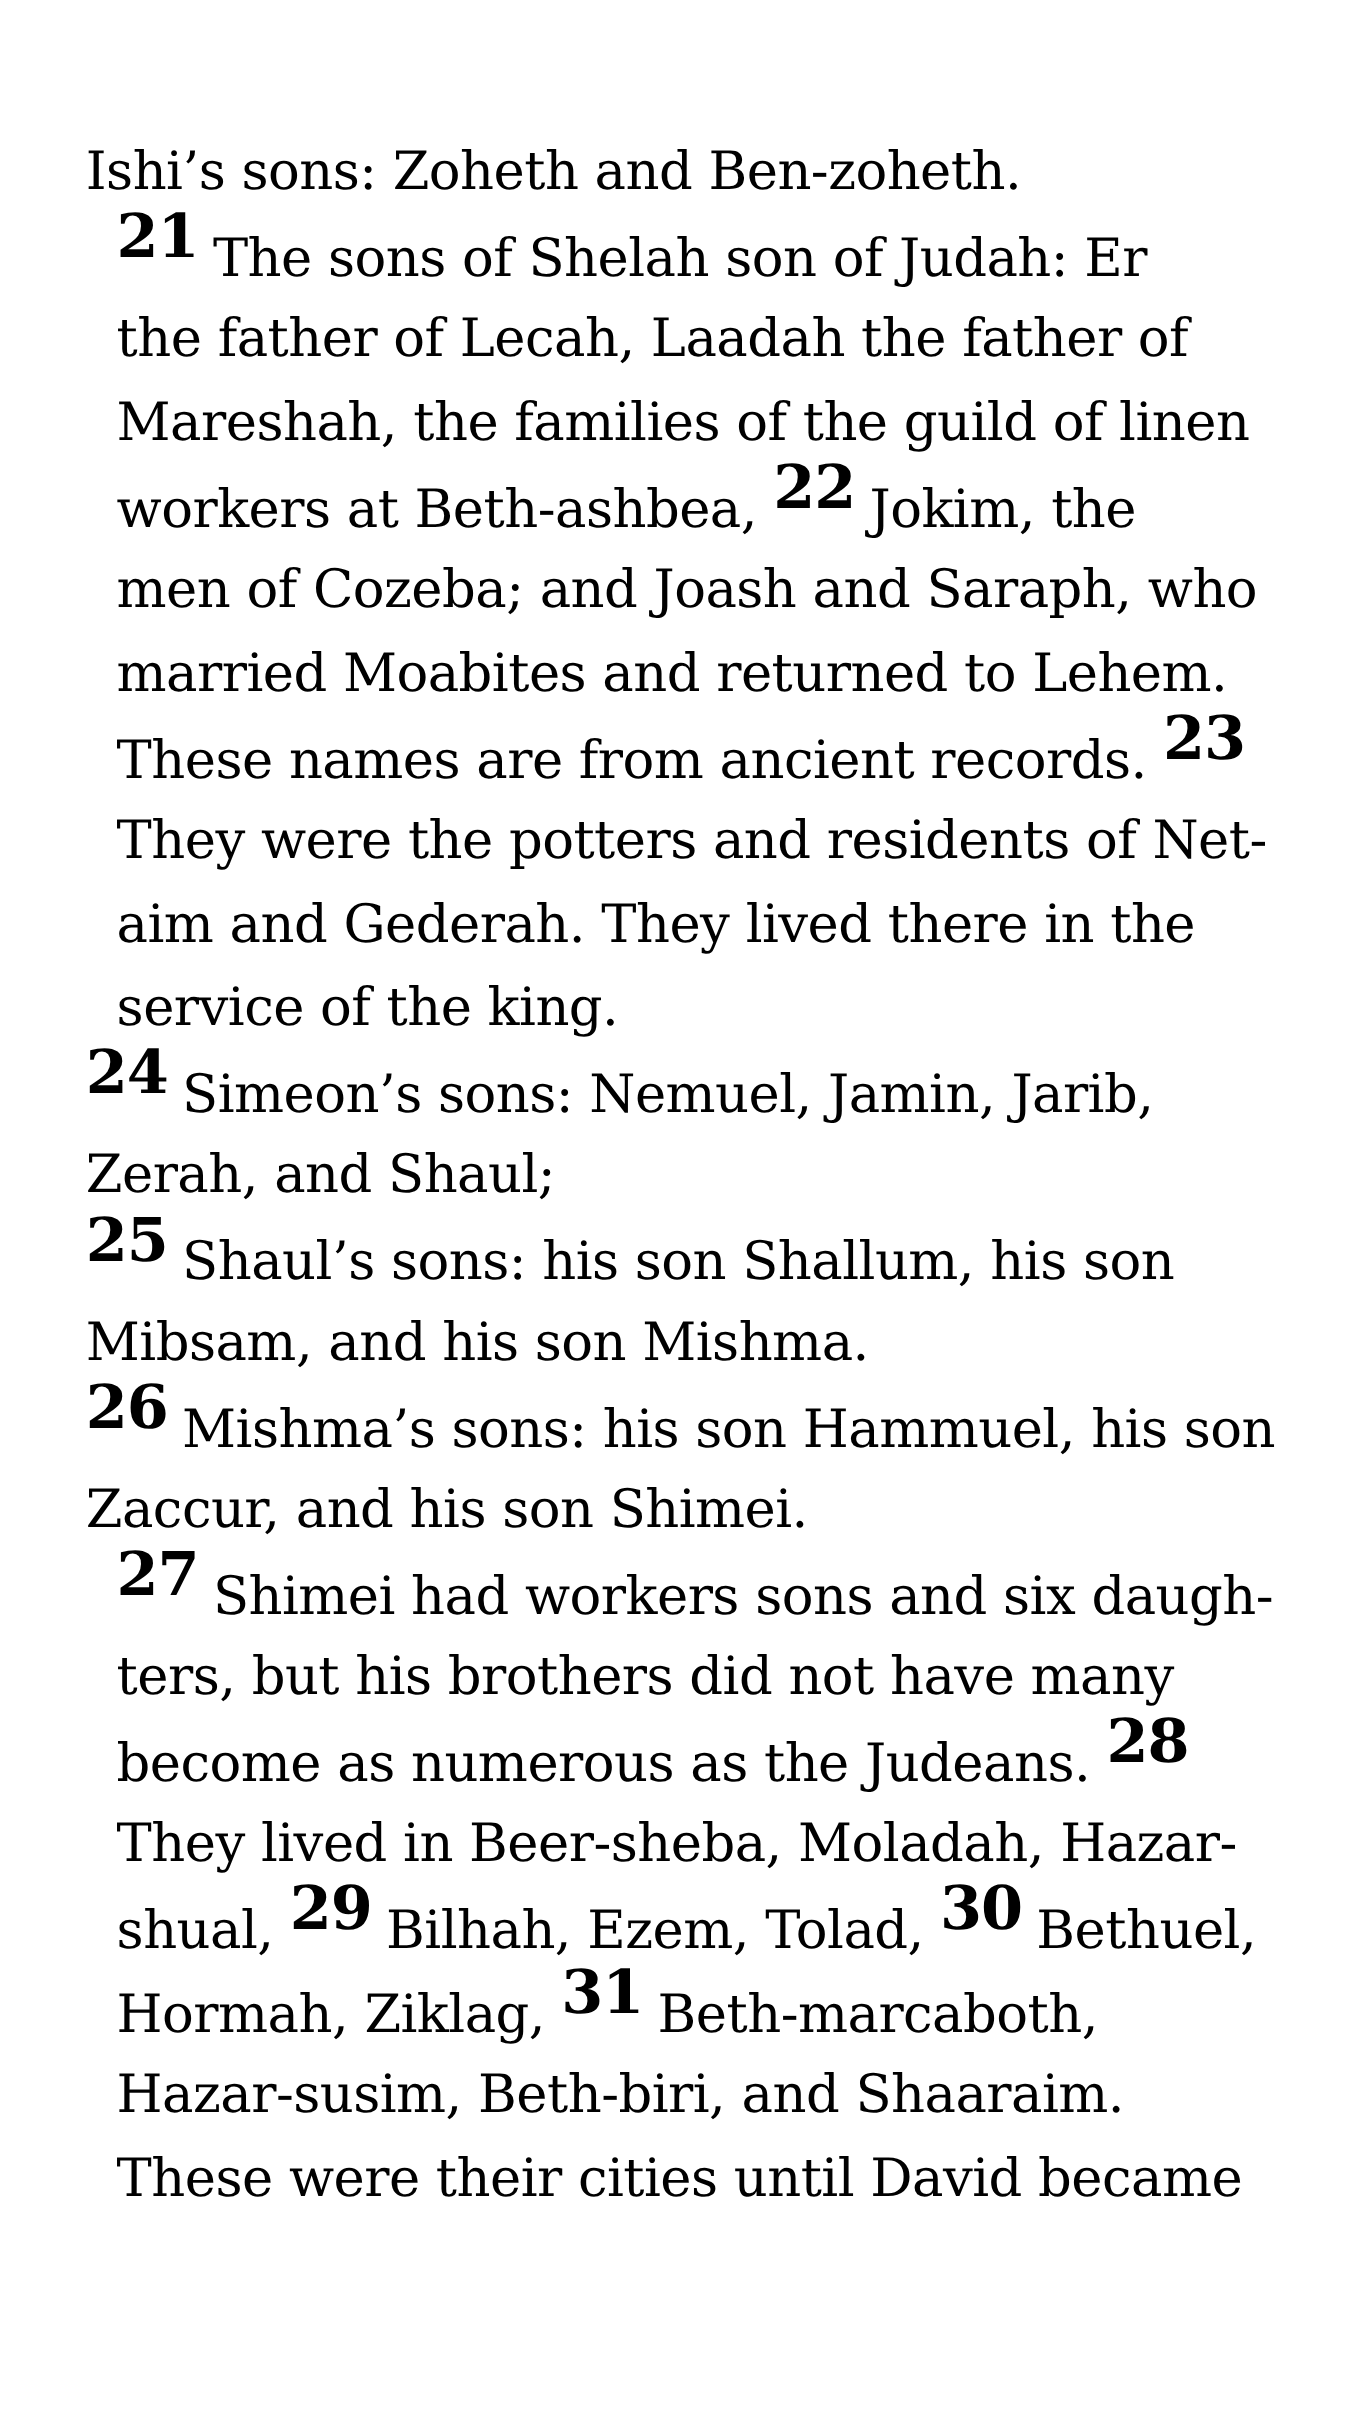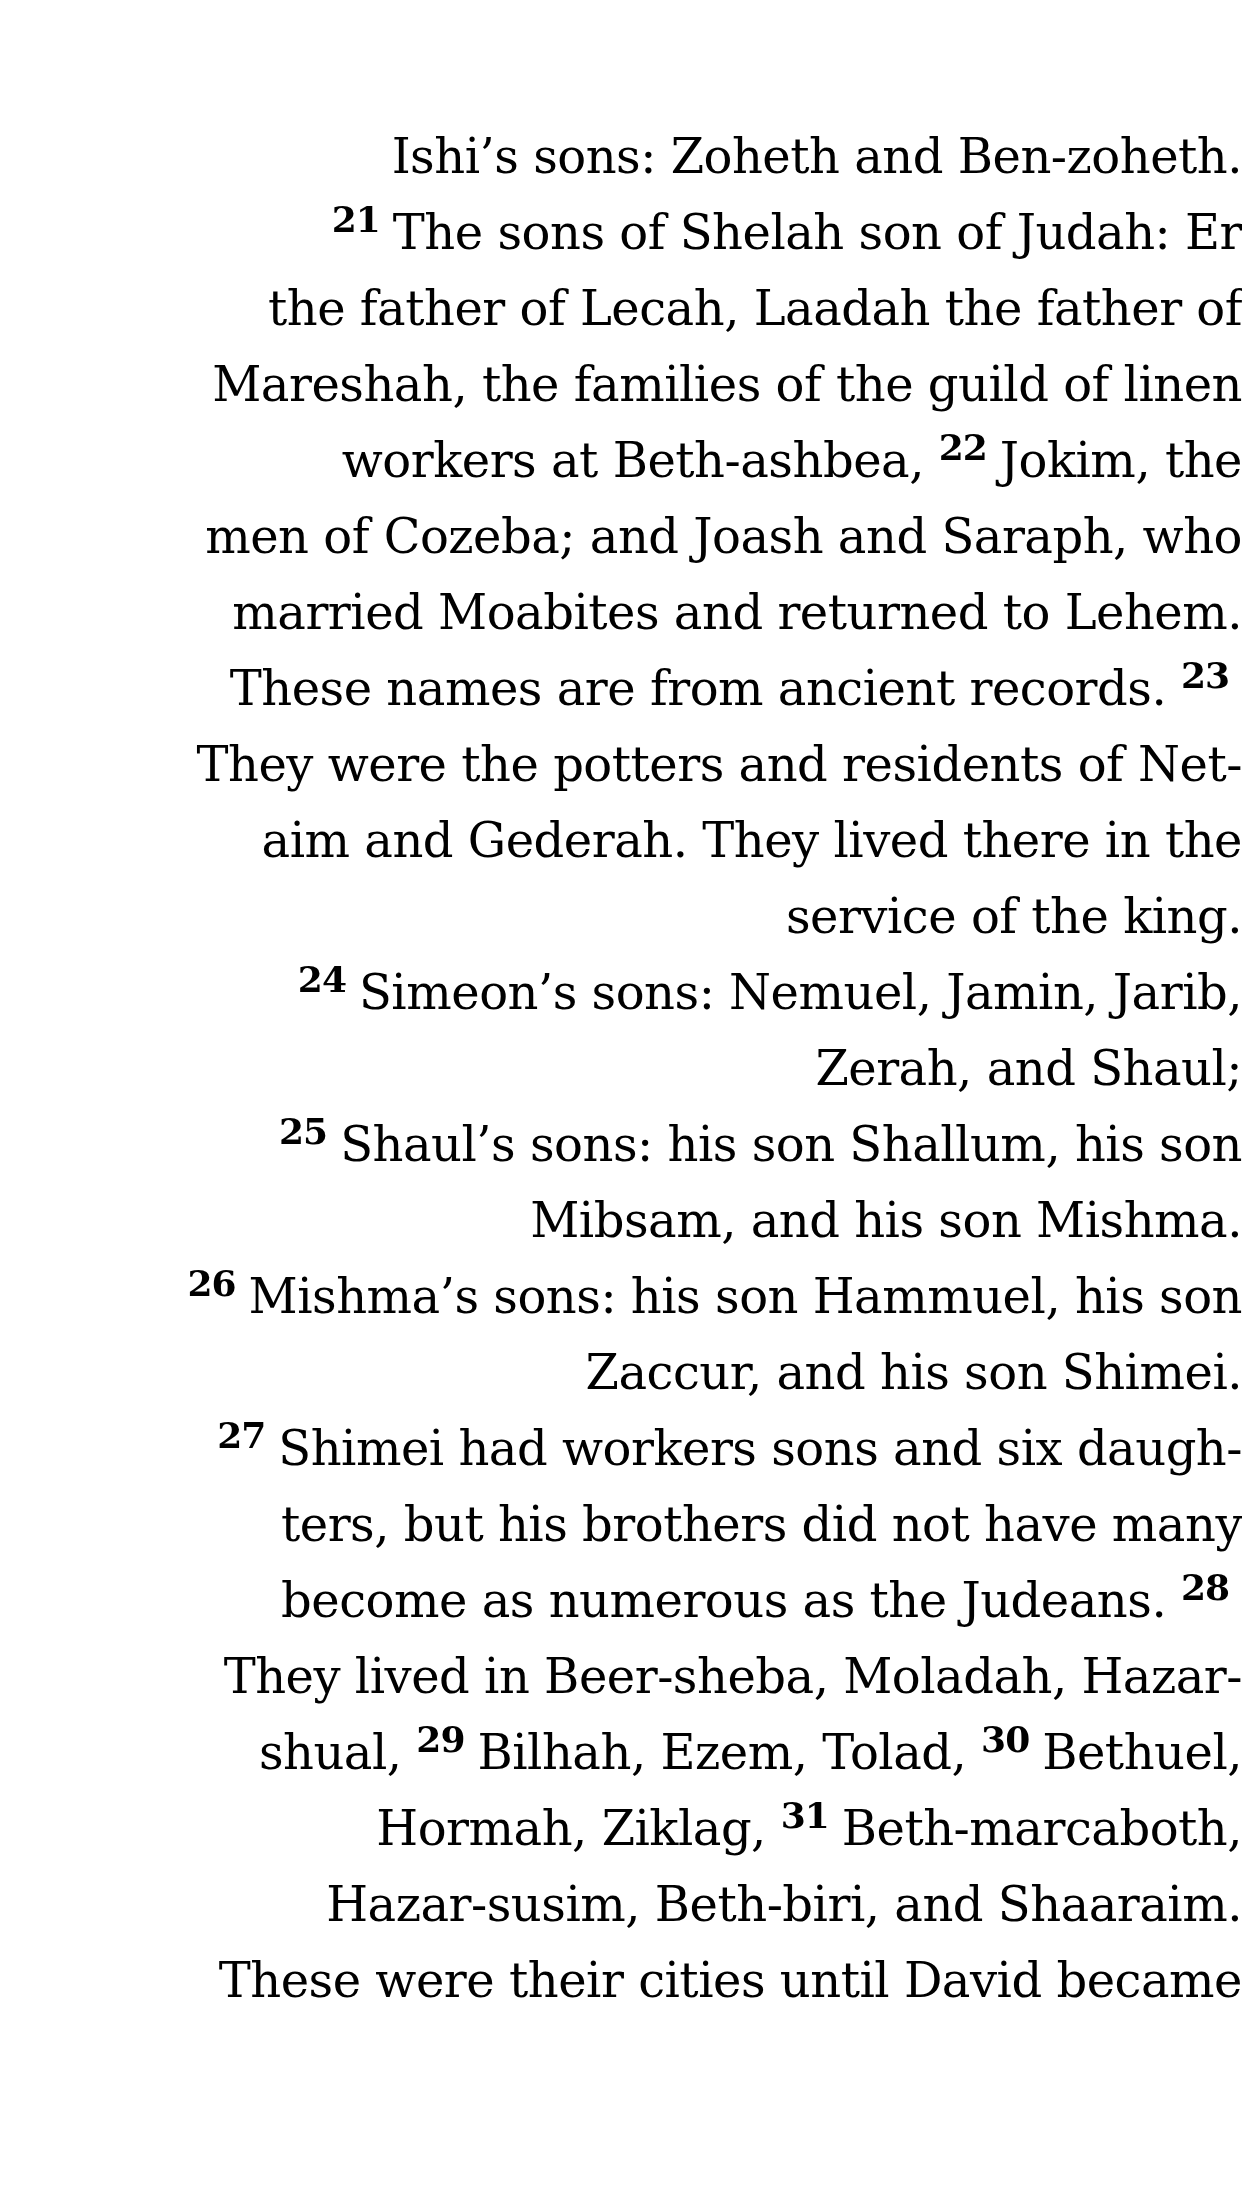--- a/index.html
+++ b/index.html
@@ -22,28 +22,27 @@
   .scripture {
     padding: 118px 0 0 78px;
     color: #000000;
   }
   .line {
     height: 76px;
     line-height: 76px;
     font-size: 48px;
     letter-spacing: -0.5px;
     white-space: pre;
-    text-align: right;
   }
   .line.indent {
     padding-left: 28px;
   }
   .vnum {
     font-weight: bold;
-    font-size: 36px;
+    font-size: 55px;
     position: relative;
     top: -17px;
     margin-right: 13px;
     letter-spacing: -1px;
   }
   .vtext {
     font-weight: normal;
   }
 </style>
 </head>

